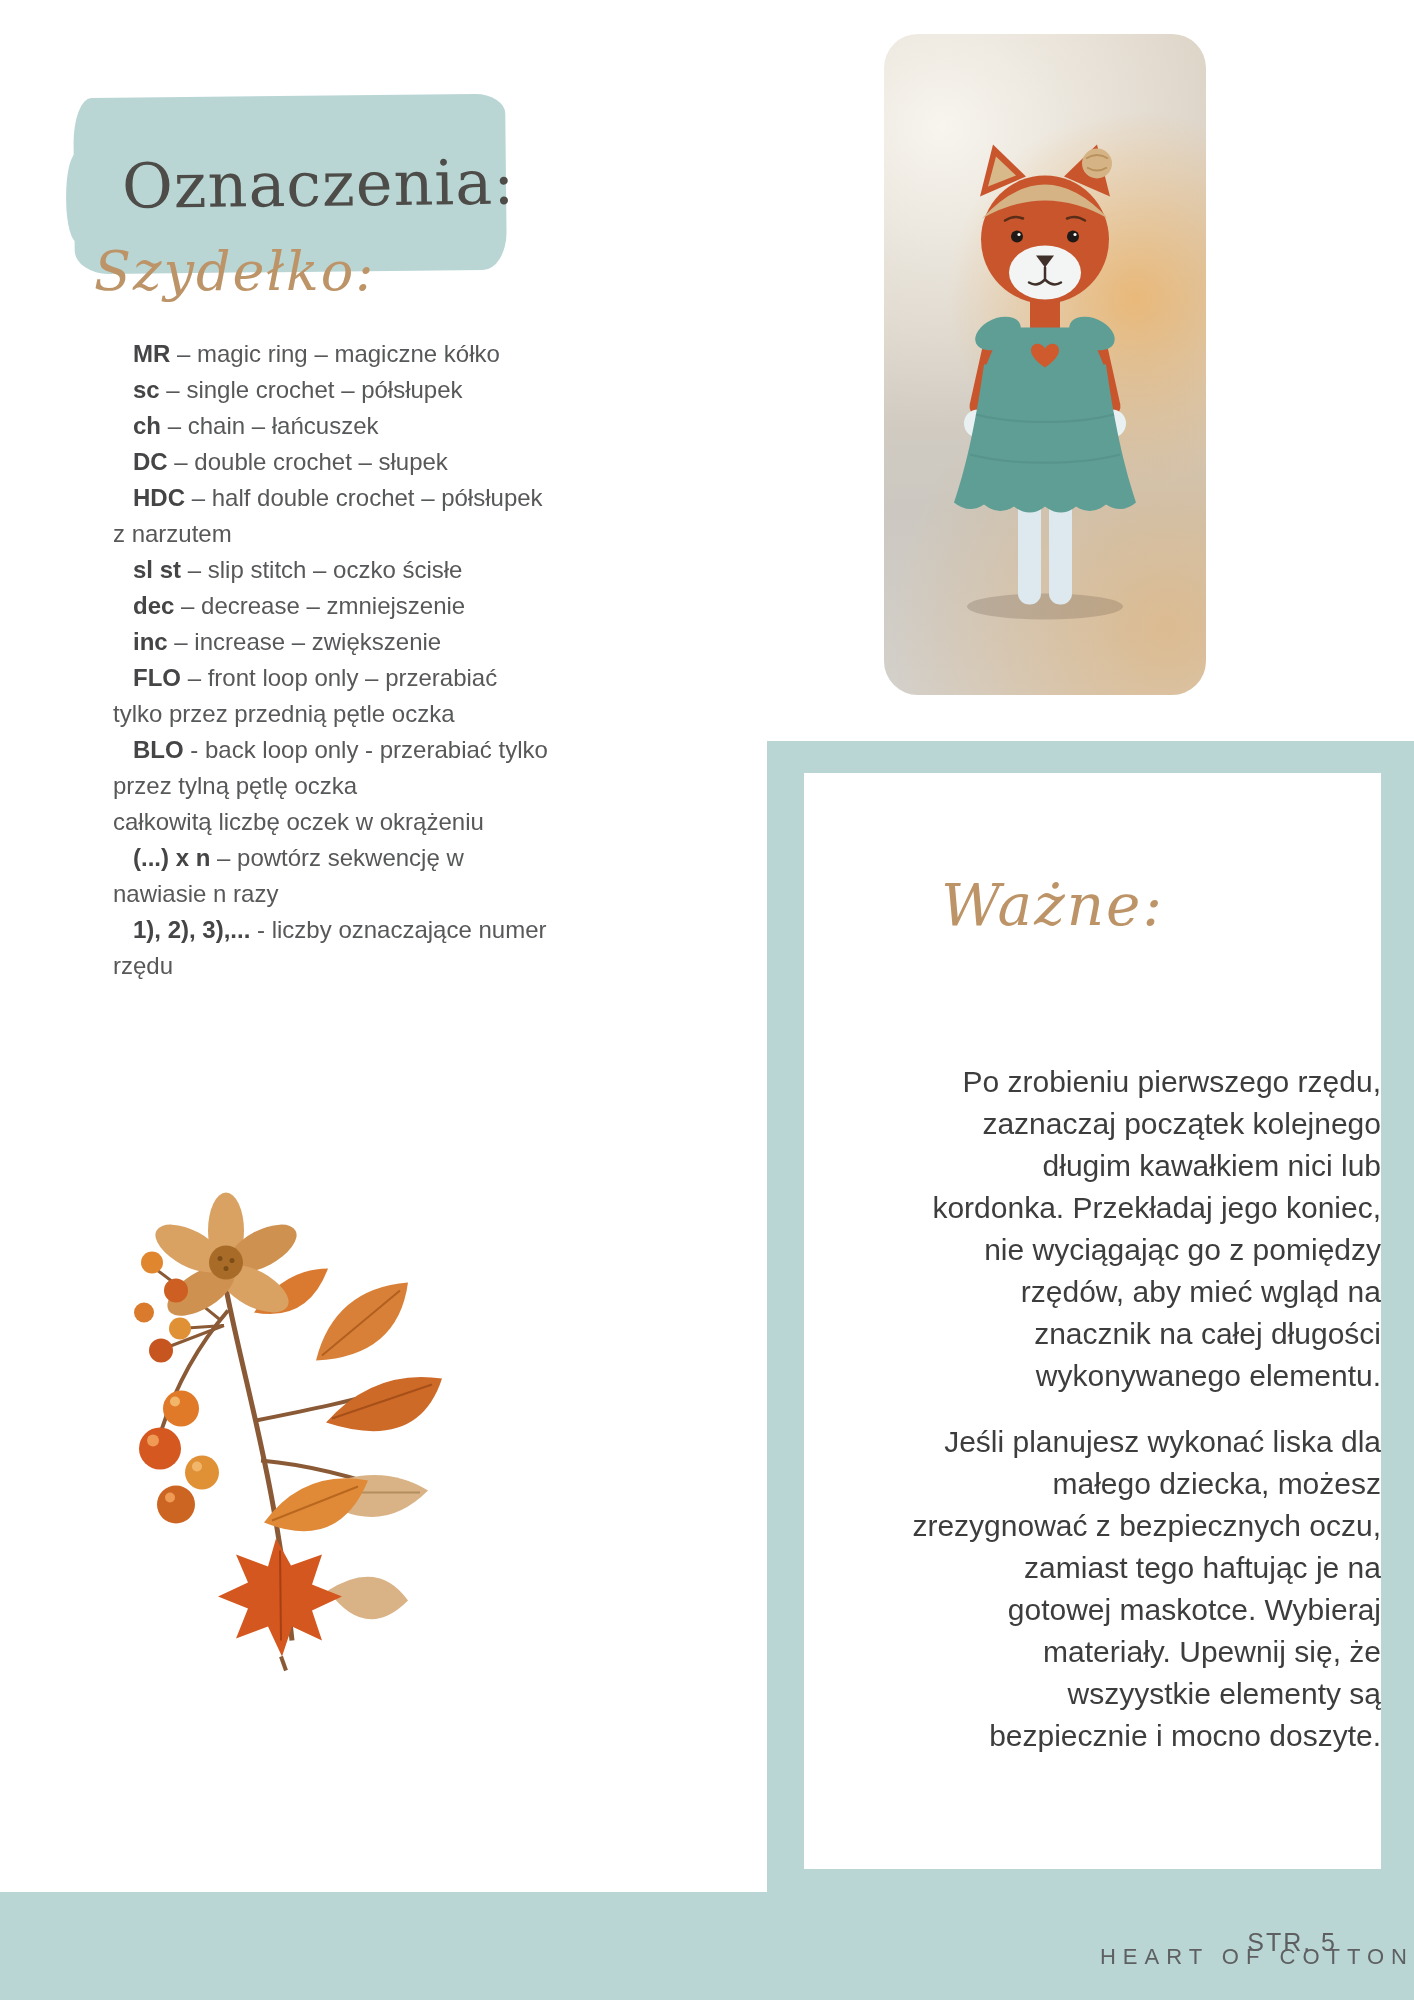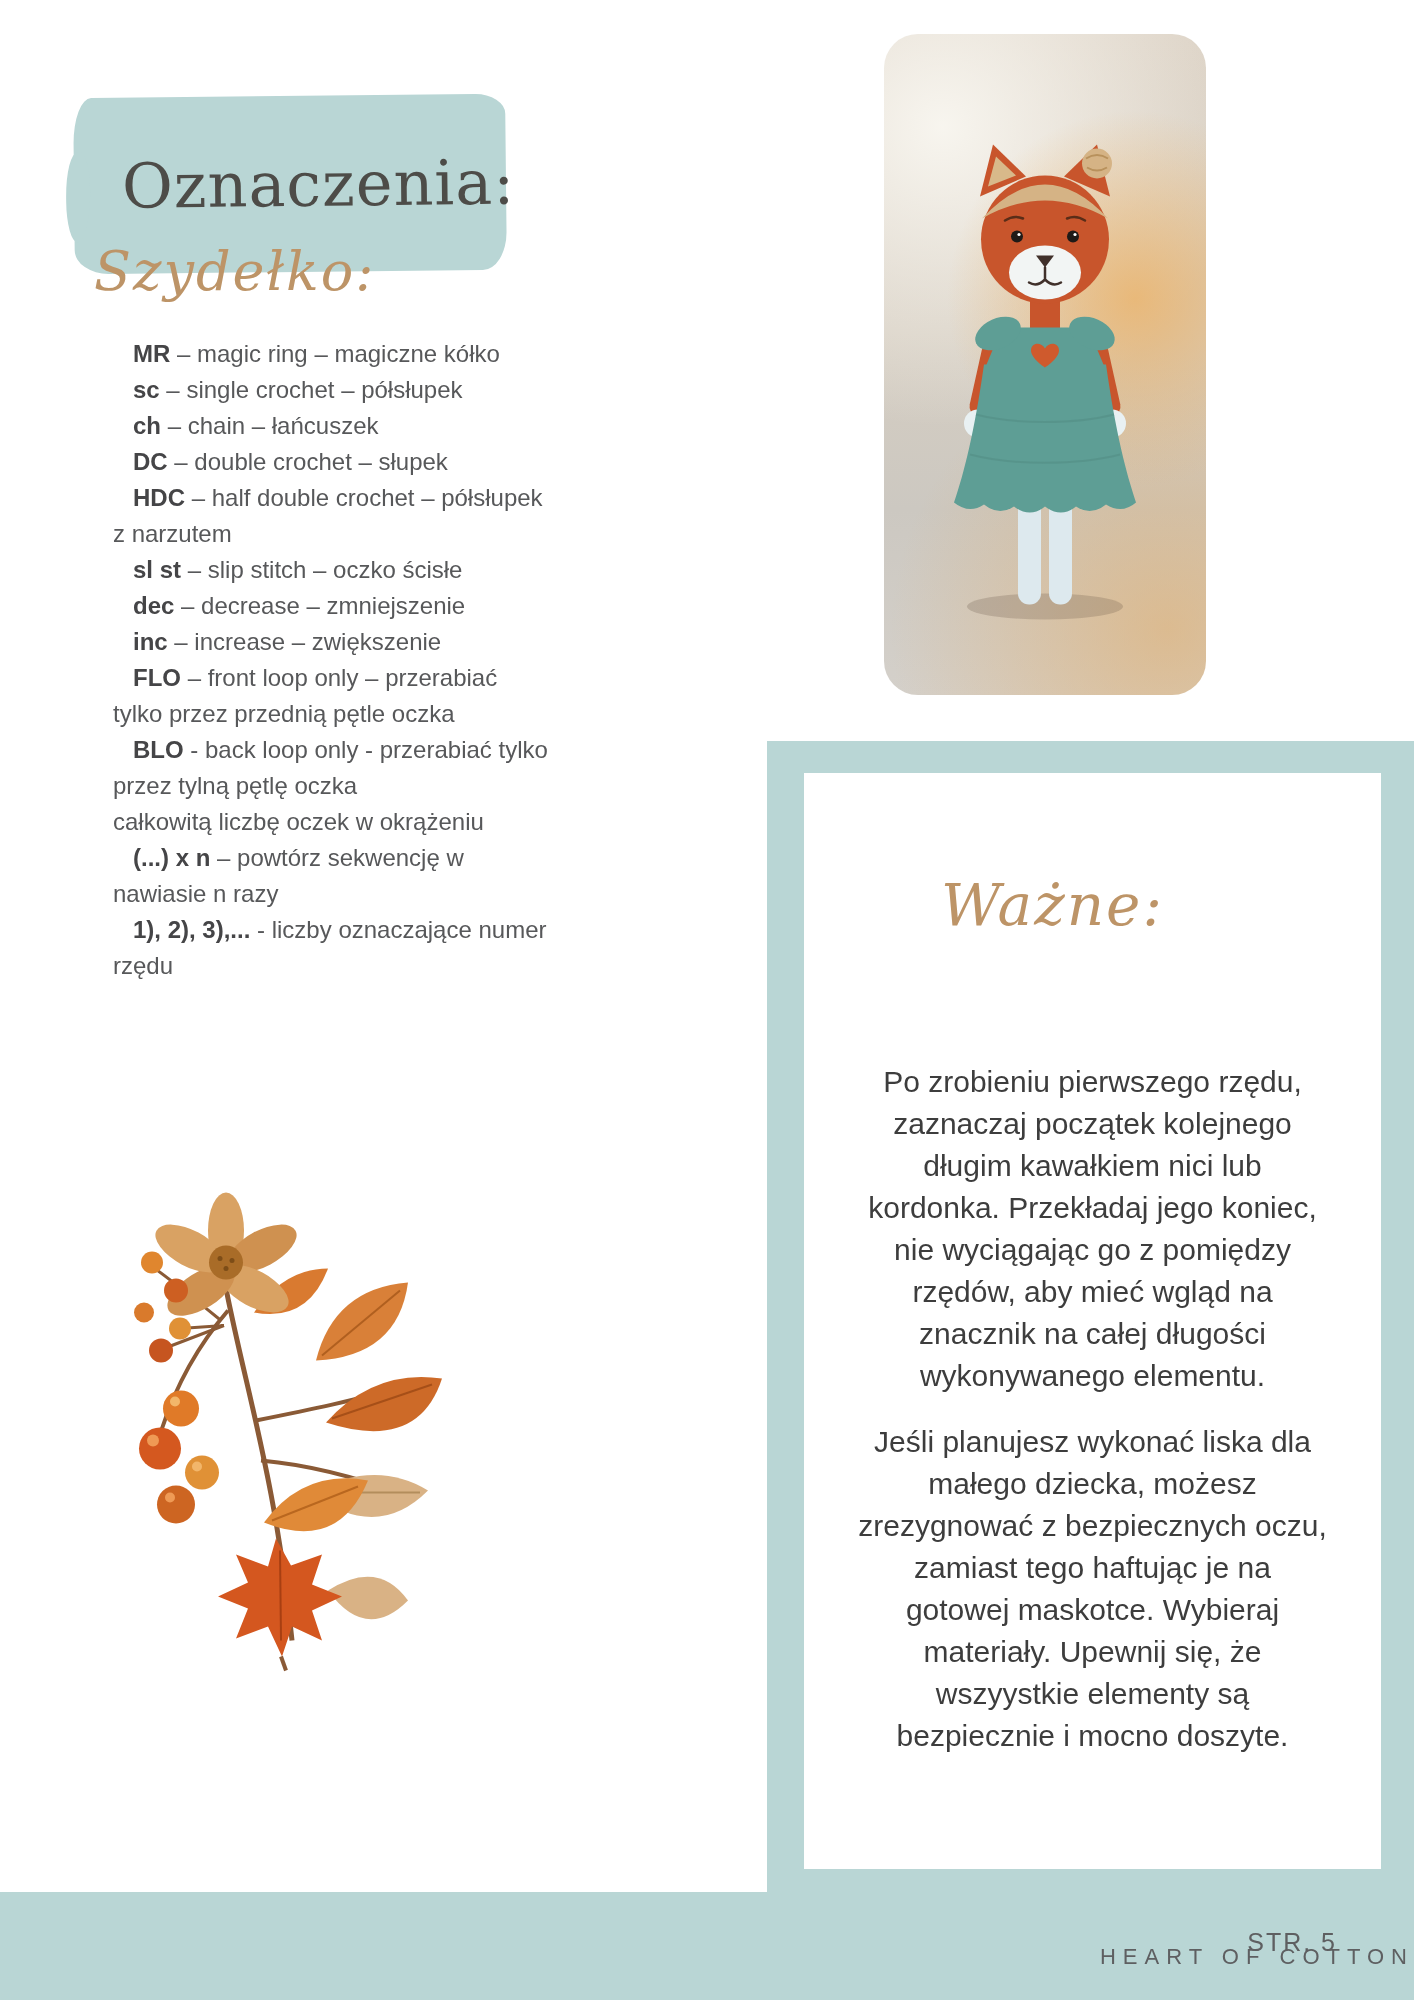--- a/index.html
+++ b/index.html
@@ -64,21 +64,21 @@
     position:absolute; top:98px; left:0; width:100%; text-align:center;
     font-size:58px; letter-spacing:2px;
     transform:translateX(-40px);
   }
   .box-paragraph{
     position:absolute; left:0; width:100%; text-align:center;
     font-size:30px; line-height:42px; color:var(--body-text);
   }
   .para-1{ top:288px; }
   .para-2{ top:648px; }
-  .tline{ white-space:nowrap; }
+  .tline{ white-space:nowrap;text-align:right; }
   
   .flowers{ position:absolute; left:76px; top:1168px; width:400px; height:505px; }
   .flowers svg{display:block; width:100%; height:100%;}
   
   .footer-band{
     position:absolute; left:0; top:1892px; width:1414px; height:108px;
     background:var(--teal);
   }
   .footer-brand{
     position:absolute; left:0; width:100%; top:52px; text-align:right;

